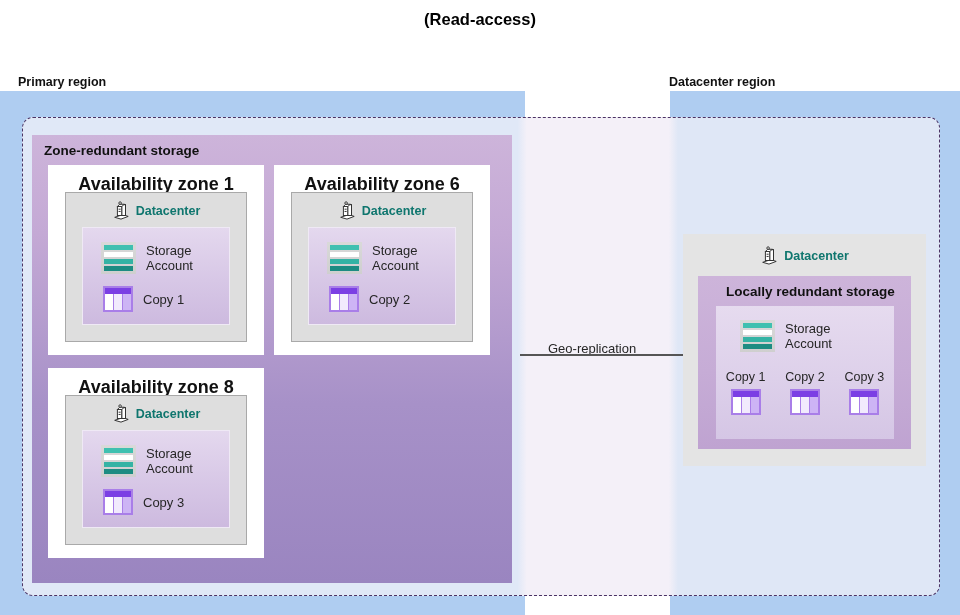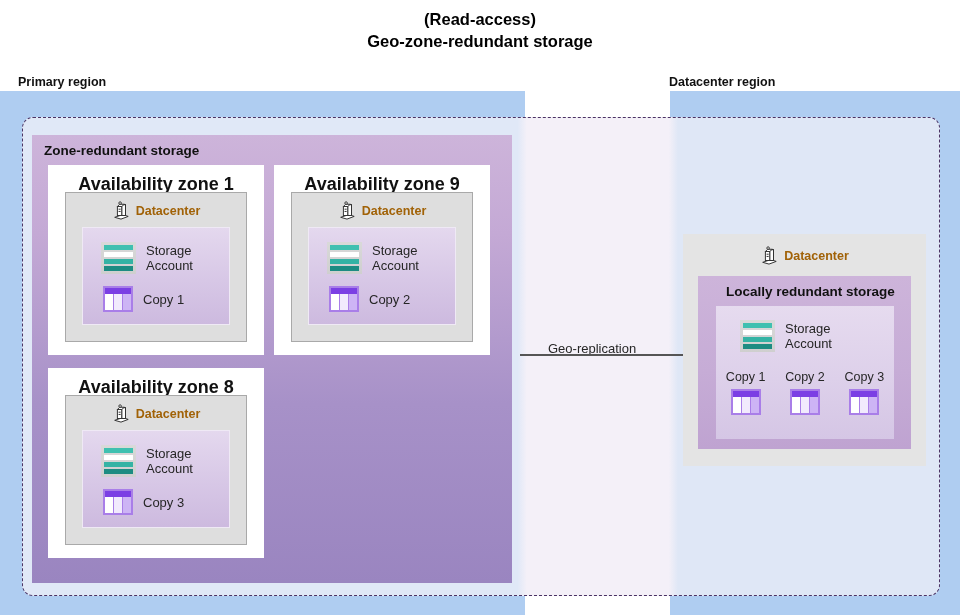--- a/index.html
+++ b/index.html
@@ -66,21 +66,21 @@
   .dc{
     position:absolute;background:#dedede;border:1px solid #a9a9a9;box-sizing:border-box;
   }
   #dc1{left:65px;top:192px;width:182px;height:150px;}
   #dc2{left:291px;top:192px;width:182px;height:150px;}
   #dc3{left:65px;top:395px;width:182px;height:150px;}
   .dc-head{
     position:absolute;left:0;top:8px;width:100%;
     display:flex;align-items:center;justify-content:center;gap:6px;
   }
-  .dc-head .dc-label{font-weight:bold;font-size:12.5px;color:#a16207;}
+  .dc-head .dc-label{font-weight:bold;font-size:12.5px;color:#0f766e;}
 
   
   .dc-icon{width:18px;height:20px;display:block;}
 
   
   .inner{
     position:absolute;box-sizing:border-box;
     background:linear-gradient(to bottom,#e4d8ee 0%, #d7c7e6 55%, #cdbadf 100%);
     border:1px solid #efe9f5;
   }
@@ -151,21 +151,20 @@
   .copy-cell{display:flex;flex-direction:column;align-items:center;gap:5px;}
   .copy-cell .clabel{font-size:12.5px;color:#262626;}
 </style>
 </head>
 <body>
 
 <div class="stage">
 
   <div class="title">
     <div>(Read-access)</div>
-    <div>Geo-zone-redundant storage</div>
   </div>
 
   <div class="region-label" id="lbl-primary">Primary region</div>
   <div class="region-label" id="lbl-secondary">Datacenter region</div>
 
   <div class="band" id="band-primary"></div>
   <div class="band" id="band-secondary"></div>
 
   <div class="dashed-wrap"></div>
 
@@ -210,21 +209,21 @@
             <span class="c1"></span>
             <span class="c2"></span>
             <span class="c3"></span>
           </span>
       </span>
       <span class="rlabel">Copy 1</span>
     </div>
   </div>
 
   <div class="az" id="az2">
-    <div class="az-title">Availability zone 9</div>
+    <div class="az-title">Availability zone 6</div>
   </div>
   <div class="dc" id="dc2">
     <div class="dc-head">
       <span>
         <svg class="dc-icon" viewBox="0 0 20 22" fill="none" stroke="#333" stroke-width="1.1">
           <path d="M3 18 L10 20 L18 17 L12 15 Z" fill="#fff"></path>
           <rect x="6" y="6" width="5" height="10" fill="#fff"></rect>
           <rect x="11" y="4" width="4" height="12" fill="#fff"></rect>
           <path d="M6 6 L8.5 3.5 L13.5 3.5 L11 6 Z" fill="#fff"></path>
           <path d="M13.5 3.5 L15 4 L15 16 L11 16"></path>

